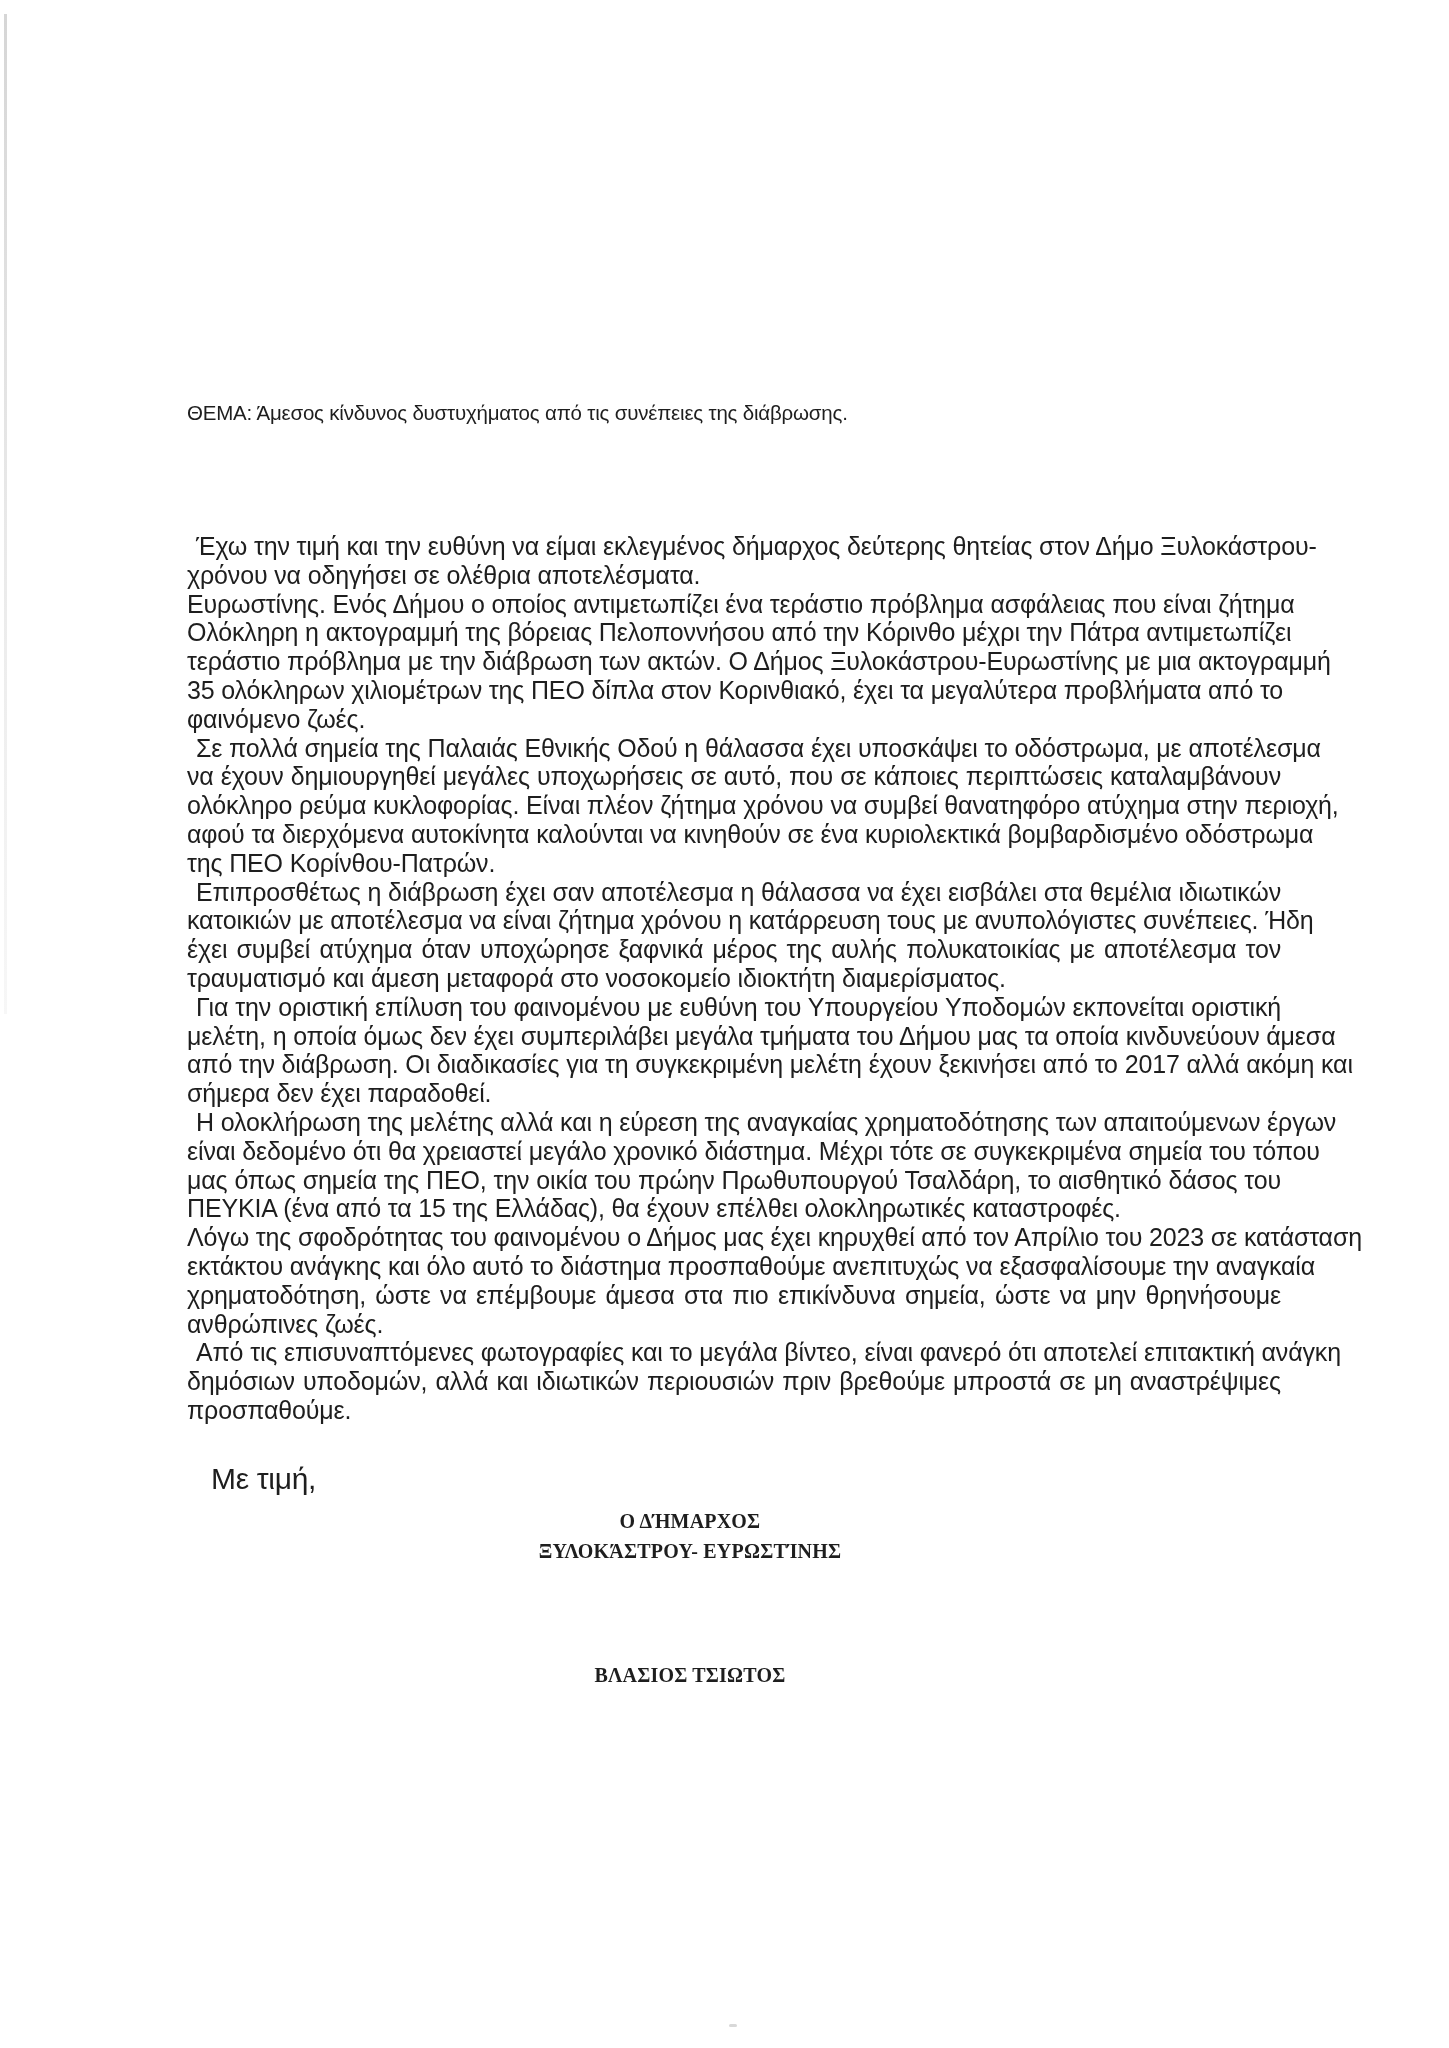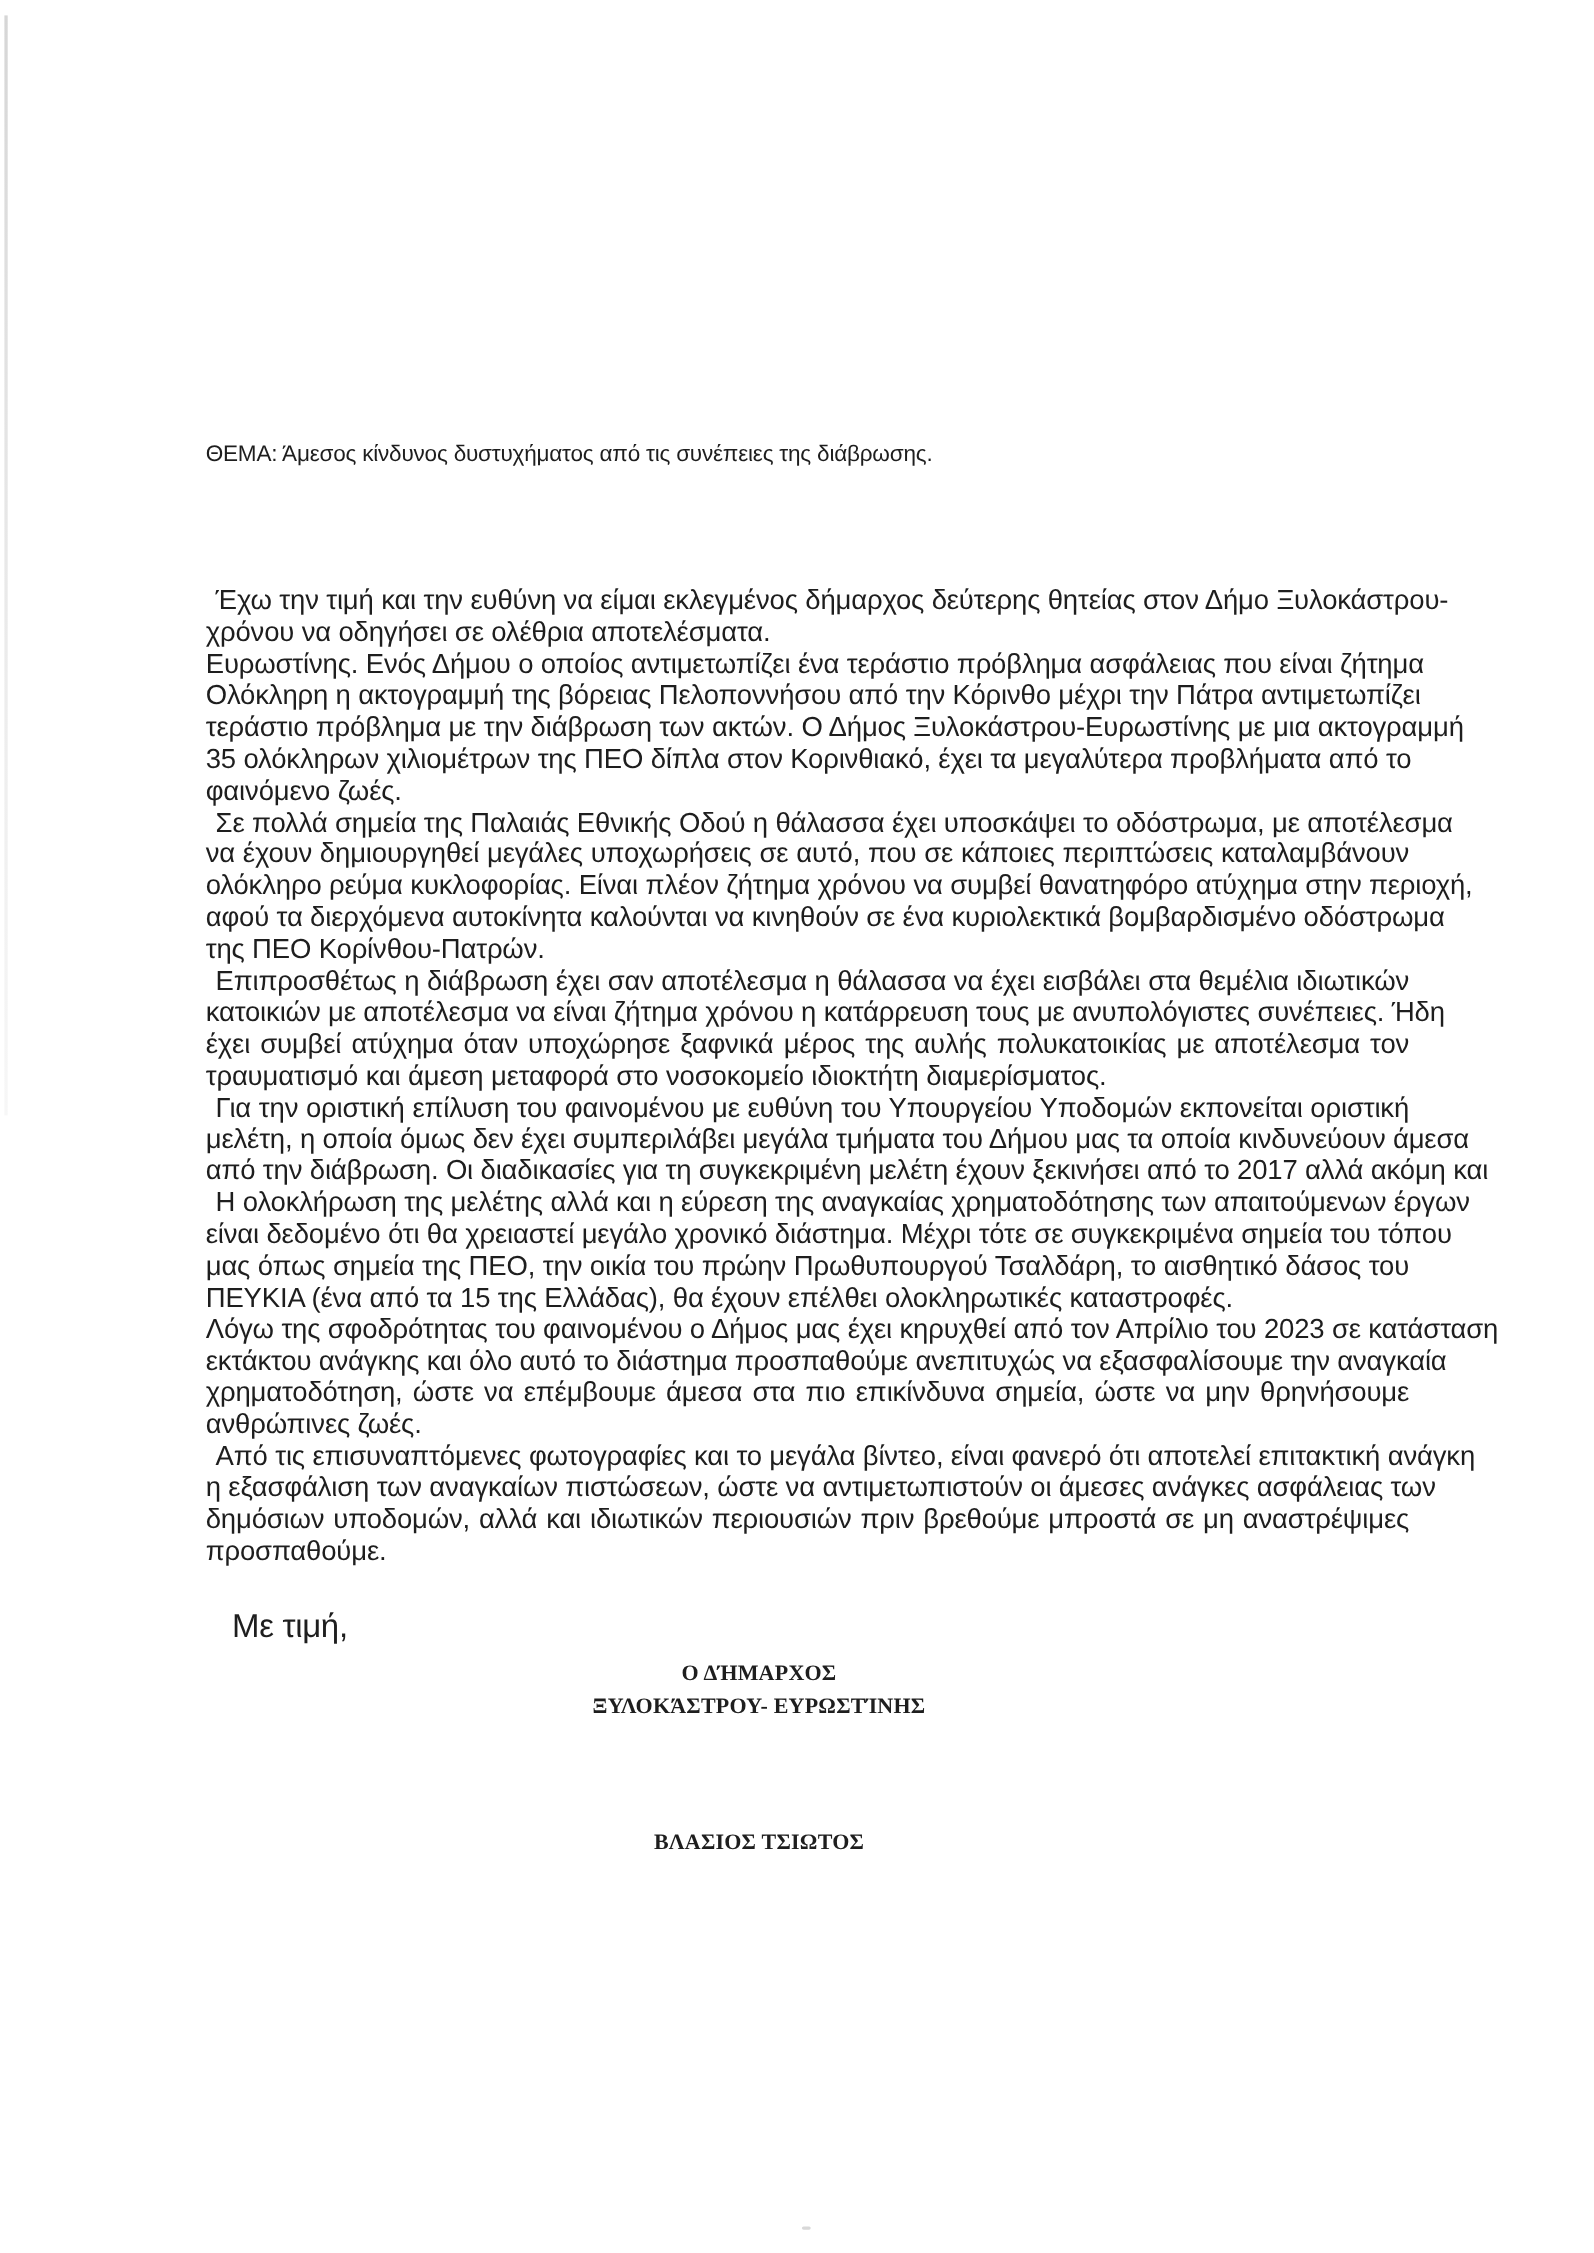--- a/index.html
+++ b/index.html
@@ -114,36 +114,36 @@
     <div>
       <span class="line indent">Επιπροσθέτως η διάβρωση έχει σαν αποτέλεσμα η θάλασσα να έχει εισβάλει στα θεμέλια ιδιωτικών</span>
       <span class="line">κατοικιών με αποτέλεσμα να είναι ζήτημα χρόνου η κατάρρευση τους με ανυπολόγιστες συνέπειες. Ήδη</span>
       <span class="line">έχει συμβεί ατύχημα όταν υποχώρησε ξαφνικά μέρος της αυλής πολυκατοικίας με αποτέλεσμα τον</span>
       <span class="line last">τραυματισμό και άμεση μεταφορά στο νοσοκομείο ιδιοκτήτη διαμερίσματος.</span>
     </div>
     <div>
       <span class="line indent">Για την οριστική επίλυση του φαινομένου με ευθύνη του Υπουργείου Υποδομών εκπονείται οριστική</span>
       <span class="line">μελέτη, η οποία όμως δεν έχει συμπεριλάβει μεγάλα τμήματα του Δήμου μας τα οποία κινδυνεύουν άμεσα</span>
       <span class="line">από την διάβρωση. Οι διαδικασίες για τη συγκεκριμένη μελέτη έχουν ξεκινήσει από το 2017 αλλά ακόμη και</span>
+      <span class="line last">σήμερα δεν έχει παραδοθεί.</span>
     </div>
     <div>
       <span class="line indent">Η ολοκλήρωση της μελέτης αλλά και η εύρεση της αναγκαίας χρηματοδότησης των απαιτούμενων έργων</span>
       <span class="line">είναι δεδομένο ότι θα χρειαστεί μεγάλο χρονικό διάστημα. Μέχρι τότε σε συγκεκριμένα σημεία του τόπου</span>
       <span class="line">μας όπως σημεία της ΠΕΟ, την οικία του πρώην Πρωθυπουργού Τσαλδάρη, το αισθητικό δάσος του</span>
       <span class="line last">ΠΕΥΚΙΑ (ένα από τα 15 της Ελλάδας), θα έχουν επέλθει ολοκληρωτικές καταστροφές.</span>
     </div>
     <div>
       <span class="line">Λόγω της σφοδρότητας του φαινομένου ο Δήμος μας έχει κηρυχθεί από τον Απρίλιο του 2023 σε κατάσταση</span>
       <span class="line">εκτάκτου ανάγκης και όλο αυτό το διάστημα προσπαθούμε ανεπιτυχώς να εξασφαλίσουμε την αναγκαία</span>
       <span class="line">χρηματοδότηση, ώστε να επέμβουμε άμεσα στα πιο επικίνδυνα σημεία, ώστε να μην θρηνήσουμε</span>
       <span class="line last">ανθρώπινες ζωές.</span>
     </div>
     <div>
       <span class="line indent">Από τις επισυναπτόμενες φωτογραφίες και το μεγάλα βίντεο, είναι φανερό ότι αποτελεί επιτακτική ανάγκη</span>
-      <span class="line">η εξασφάλιση των αναγκαίων πιστώσεων, ώστε να αντιμετωπιστούν οι άμεσες ανάγκες ασφάλειας των</span>
       <span class="line">δημόσιων υποδομών, αλλά και ιδιωτικών περιουσιών πριν βρεθούμε μπροστά σε μη αναστρέψιμες</span>
       <span class="line last">προσπαθούμε.</span>
     </div>
   </div>
 
 <div class="closing">Με τιμή,</div>
 
 <div class="signature-block sig-title">Ο ΔΉΜΑΡΧΟΣ</div>
 <div class="signature-block sig-municipality">ΞΥΛΟΚΆΣΤΡΟΥ- ΕΥΡΩΣΤΊΝΗΣ</div>
 <div class="signature-block sig-name">ΒΛΑΣΙΟΣ ΤΣΙΩΤΟΣ</div>

